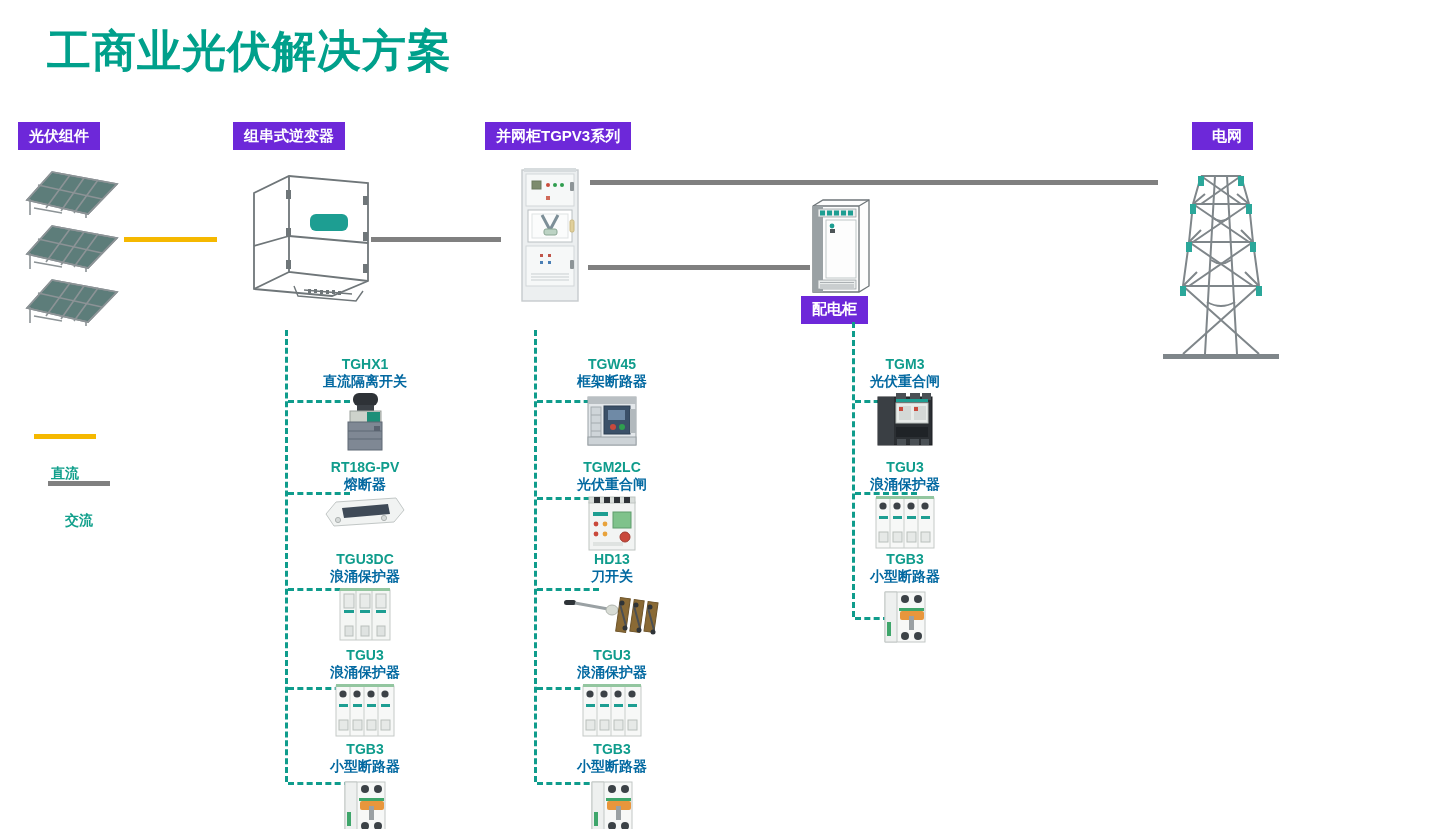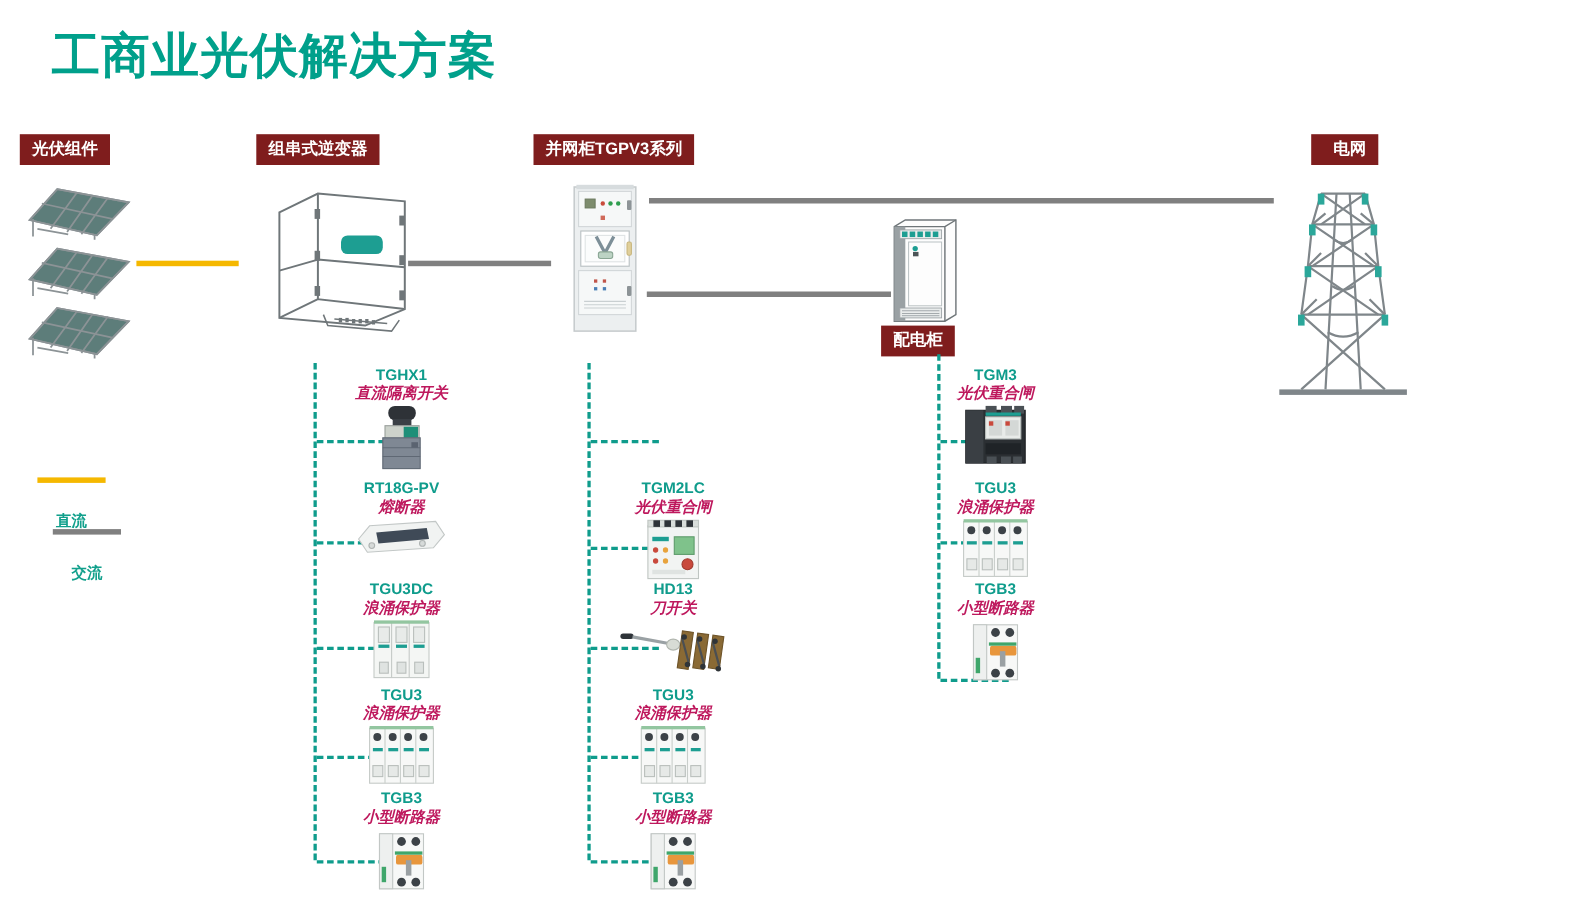--- a/index.html
+++ b/index.html
@@ -6,58 +6,58 @@
   body{width:1436px;height:829px;position:relative;overflow:hidden;
        font-family:"Liberation Sans","DejaVu Sans",sans-serif;}
 
   .canvas{position:absolute;left:0;top:0;width:1436px;height:829px;}
 
   
   #page-title{position:absolute;left:47px;top:22px;font-size:44px;font-weight:bold;
       color:#00a08b;letter-spacing:1px;line-height:58px;white-space:nowrap;}
 
   
-  .chip{position:absolute;background:#7f1d1d;color:#ffffff;font-size:15px;
+  .chip{position:absolute;background:#6d28d9;color:#ffffff;font-size:15px;
         font-weight:bold;padding:5px 11px 6px 11px;white-space:nowrap;line-height:17px;}
 
   
   .legend-row{position:absolute;display:flex;align-items:center;gap:26px;flex-direction:column;}
   .legend-line{display:block;width:62px;height:5px;}
   .legend-label{color:#12a08c;font-size:14px;font-weight:bold;white-space:nowrap;}
 
   
   .flowline{position:absolute;}
   .dc{background:#f5b800;}
   .ac{background:#808080;}
 
   
-  .prod{position:absolute;text-align:center;width:190px;}
+  .prod{position:absolute;text-align:center;width:190px;margin-top:24px;}
   .prod .code{color:#0f9c8c;font-size:14px;font-weight:bold;line-height:17px;white-space:nowrap;}
-  .prod .desc{color:#be185d;font-size:14px;font-weight:bold;line-height:17px;white-space:nowrap;font-style:italic;}
+  .prod .desc{color:#0369a1;font-size:14px;font-weight:bold;line-height:17px;white-space:nowrap;}
   .prod .pic{height:62px;margin-top:1px;display:flex;align-items:flex-start;justify-content:center;}
 
   
   .trunk{position:absolute;border-left:3px dashed #0f9c8c;}
   .branch{position:absolute;border-top:3px dashed #0f9c8c;}
 
   .cabinet-chip{position:absolute;}
   svg{display:block;overflow:visible;}
 </style>
 </head>
 <body>
 
 <div class="canvas">
 
   <div id="page-title">工商业光伏解决方案</div>
 
   <div class="chip" style="left:18px;top:122px;">光伏组件</div>
   <div class="chip" style="left:233px;top:122px;">组串式逆变器</div>
   <div class="chip" style="left:485px;top:122px;">并网柜TGPV3系列</div>
   <div class="chip" style="left:1192px;top:122px;padding-left:20px;">电网</div>
-  <div class="chip cabinet-chip" style="left:801px;top:296px;">配电柜</div>
+  <div class="chip cabinet-chip" style="left:801px;top:296px;font-family:Liberation Serif, serif;">配电柜</div>
 
   <div style="position:absolute;left:22px;top:168px;">
     <svg width="100" height="52" viewBox="0 0 100 52">
       <g stroke="#8c9396" stroke-width="1.6" fill="none">
         <path d="M30 4 L95 16 L66 46 L5 32 Z" fill="#5d7d7a"></path>
         <path d="M30 4 L95 16 L66 46 L5 32 Z"></path>
         <path d="M48 7 L24 40 M62 10 L39 43 M76 12 L52 45"></path>
         <path d="M16 17 L80 31"></path>
         <path d="M8 31 L8 47 M64 45 L64 50 M12 40 L40 45"></path>
       </g>
@@ -341,20 +341,40 @@
     </div>
   </div>
 
   <div class="trunk" style="left:534px;top:330px;height:452px;"></div>
   <div class="branch" style="left:537px;top:400px;width:62px;"></div>
   <div class="branch" style="left:537px;top:497px;width:62px;"></div>
   <div class="branch" style="left:537px;top:588px;width:62px;"></div>
   <div class="branch" style="left:537px;top:687px;width:62px;"></div>
   <div class="branch" style="left:537px;top:782px;width:62px;"></div>
 
+  <div class="prod" style="left:517px;top:332px;">
+    <div class="code">TGW45</div>
+    <div class="desc">框架断路器</div>
+    <div class="pic">
+      <svg width="60" height="58" viewBox="0 0 60 58">
+        <rect x="6" y="6" width="48" height="48" fill="#e3e7ea" stroke="#9aa1a6"></rect>
+        <rect x="6" y="6" width="48" height="7" fill="#b9bfc3"></rect>
+        <rect x="22" y="15" width="26" height="28" fill="#3b5068" stroke="#2d3e52"></rect>
+        <rect x="26" y="19" width="17" height="10" fill="#6f8aa6"></rect>
+        <circle cx="31" cy="36" r="3" fill="#c9493c"></circle>
+        <circle cx="40" cy="36" r="3" fill="#2f9e4f"></circle>
+        <rect x="9" y="16" width="10" height="30" fill="#cfd5d9" stroke="#a4abaf"></rect>
+        <g stroke="#a4abaf">
+            <path d="M9 24 H19 M9 32 H19 M9 40 H19"></path>
+          </g>
+        <rect x="6" y="46" width="48" height="8" fill="#cdd3d7" stroke="#9aa1a6"></rect>
+        <rect x="48" y="18" width="6" height="24" fill="#b2b9bd"></rect>
+      </svg>
+    </div>
+  </div>
 
   <div class="prod" style="left:517px;top:435px;">
     <div class="code">TGM2LC</div>
     <div class="desc">光伏重合闸</div>
     <div class="pic">
       <svg width="58" height="60" viewBox="0 0 58 60">
         <rect x="6" y="8" width="46" height="48" fill="#f2f4f3" stroke="#bfc5c2"></rect>
         <rect x="6" y="3" width="46" height="6" fill="#d9dedb" stroke="#bfc5c2"></rect>
         <g fill="#2e3338">
             <rect x="11" y="3" width="6" height="6"></rect>

